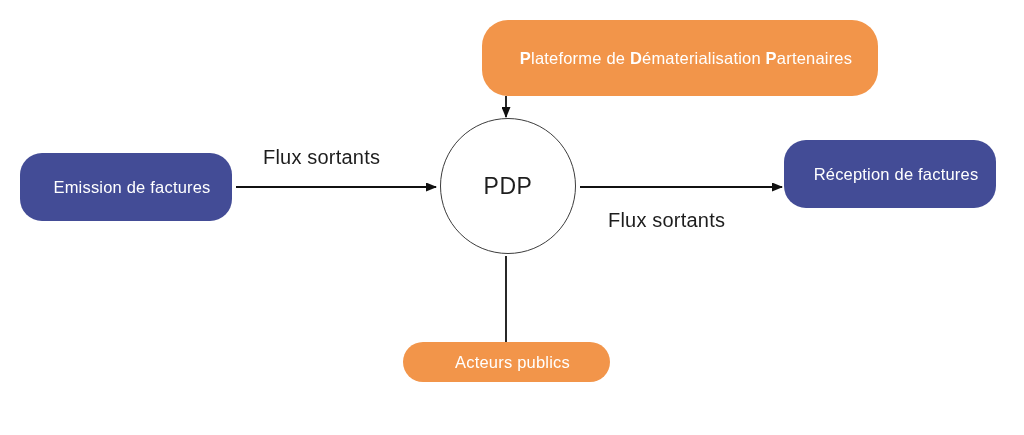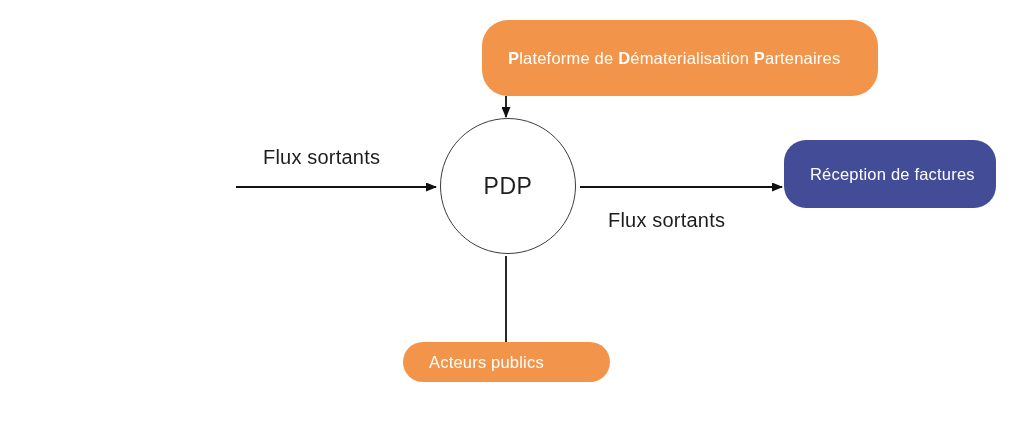--- a/index.html
+++ b/index.html
@@ -14,20 +14,21 @@
     position: relative;
     width: 1024px;
     height: 435px;
     background: #ffffff;
     overflow: hidden;
   }
   .node {
     position: absolute;
     display: flex;
     align-items: center;
+    justify-content: center;
     box-sizing: border-box;
     text-align: center;
     line-height: 1.25;
     color: #ffffff;
     letter-spacing: 0.2px;
     padding-left: 12px;
   }
   .node-blue {
     background: #434C96;
     border-radius: 22px;
@@ -95,20 +96,23 @@
       <marker id="arrowhead" markerWidth="11" markerHeight="9" refX="10" refY="4.5" orient="auto" markerUnits="userSpaceOnUse">
         <path d="M0,0 L11,4.5 L0,9 z" fill="#111111"></path>
       </marker>
     </defs>
     <line x1="236" y1="187" x2="436" y2="187" stroke="#111111" stroke-width="1.8" marker-end="url(#arrowhead)"></line>
     <line x1="580" y1="187" x2="782" y2="187" stroke="#111111" stroke-width="1.8" marker-end="url(#arrowhead)"></line>
     <line x1="506" y1="96" x2="506" y2="117" stroke="#111111" stroke-width="1.8" marker-end="url(#arrowhead)"></line>
     <line x1="506" y1="256" x2="506" y2="356" stroke="#111111" stroke-width="1.8" marker-end="url(#arrowhead)"></line>
   </svg>
 
+  <div class="node node-blue" id="node-emission" style="left:20px; top:153px; width:212px; height:68px;">
+    <span class="node-label">Emission de factures</span>
+  </div>
 
   <div class="node node-blue" id="node-reception" style="left:784px; top:140px; width:212px; height:68px;">
     <span class="node-label">Réception de factures</span>
   </div>
 
   <div class="node node-orange" id="node-plateforme" style="left:482px; top:20px; width:396px; height:76px;">
     <span class="node-label"><span class="acro">P</span><span>lateforme de </span><span class="acro">D</span><span>ématerialisation </span><span class="acro">P</span><span>artenaires</span></span>
   </div>
 
   <div class="node node-orange" id="node-acteurs" style="left:403px; top:342px; width:207px; height:40px;">

